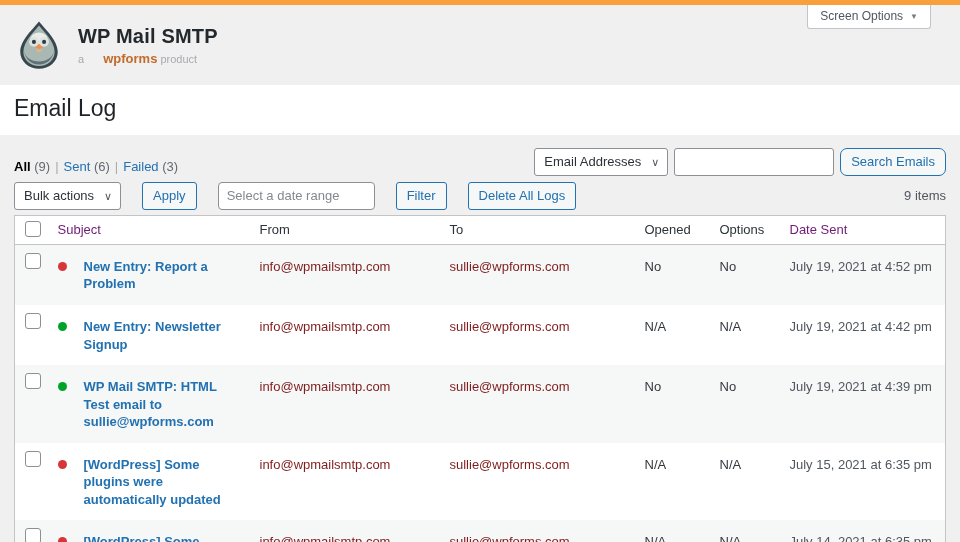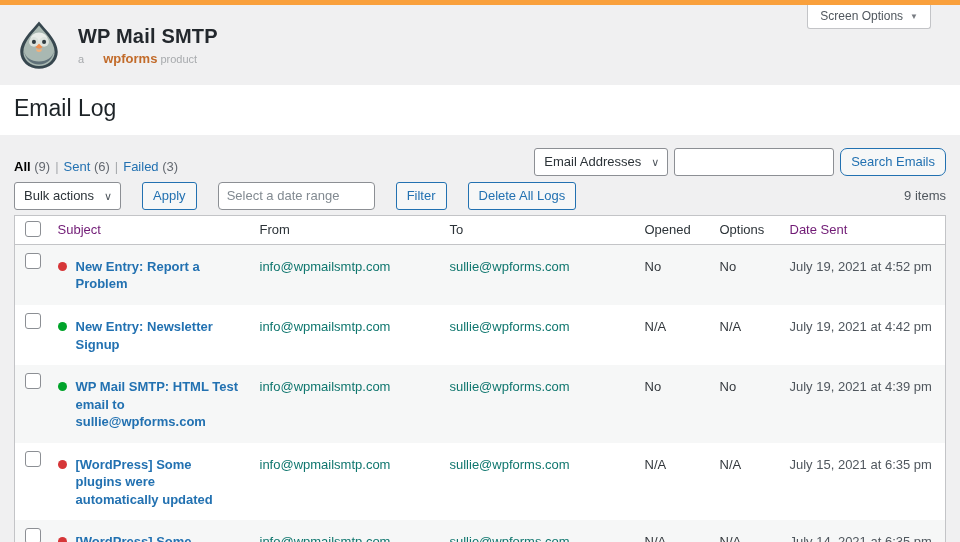--- a/index.html
+++ b/index.html
@@ -88,26 +88,26 @@
   .col-clicked { width:70px; }
 
   .cb-cell { padding:8px 0 0 10px !important; }
   .th-cb { padding:5px 0 4px 10px !important; }
   input[type="checkbox"] {
     -webkit-appearance:none; appearance:none;
     width:16px; height:16px; border:1px solid #8c8f94; border-radius:3px;
     background:#fff; margin:0; cursor:pointer; display:inline-block;
   }
 
-  .subject-cell { display:flex; gap:9px; }
+  .subject-cell { display:flex; gap:17px; }
   .dot { width:9px; height:9px; border-radius:50%; margin-top:4px; flex:none; }
   .dot-failed { background:#d63638; }
   .dot-sent { background:#00a32a; }
   a.subject-link { color:#2271b1; text-decoration:none; font-weight:600; }
-  a.email-link { color:#0f766e; text-decoration:none; }
+  a.email-link { color:#7f1d1d; text-decoration:none; }
   td.plain { color:#32373c; }
   td.date-cell { color:#50575e; }
 </style>
 </head>
 <body>
 
 <div class="top-bar"></div>
 
 <div class="screen-options">
   <span>Screen Options</span><span class="chev">▼</span>

